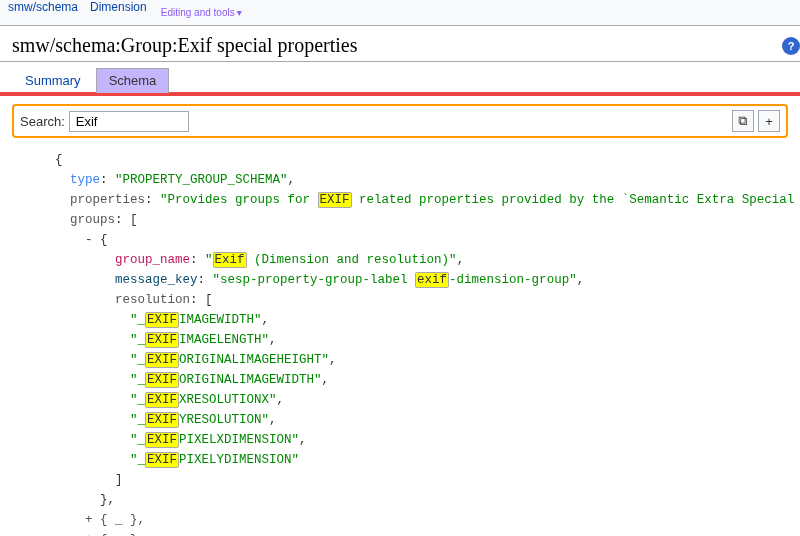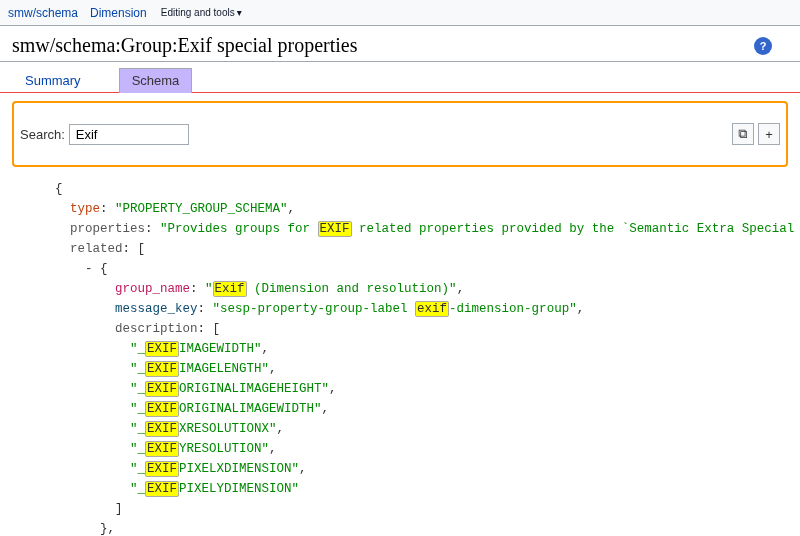--- a/index.html
+++ b/index.html
@@ -1,46 +1,45 @@
 <!DOCTYPE html>
 <html><head>
   <meta charset="utf-8">
   <style>
     * { box-sizing: border-box; margin: 0; padding: 0; }
     body { font-family: -apple-system, BlinkMacSystemFont, 'Segoe UI', sans-serif; font-size: 13px; background: #fff; color: #333; }
 
     
     .top-nav {
       display: flex;
-      align-items: center;
       background: #f8f9fa;
       border-bottom: 1px solid #a2a9b1;
       padding: 0 8px;
       height: 26px;
       font-size: 12px;
     }
     .top-nav a {
       color: #0645ad;
       text-decoration: none;
       margin-right: 12px;
     }
     .top-nav .dropdown {
       display: flex;
       align-items: center;
       cursor: pointer;
-      color: #0f172a;
+      color: #8b5cf6;
     }
     .top-nav .dropdown span { margin-left: 2px; font-size: 10px; }
 
     
     .page-header {
       display: flex;
       align-items: center;
       justify-content: space-between;
-      padding: 8px 28px 4px 12px;
+      padding: 8px 0 4px 12px;
       border-bottom: 1px solid #a2a9b1;
     }
     .page-title {
       font-size: 20px;
       font-weight: normal;
       color: #000;
       font-family: 'Linux Libertine', Georgia, Times, serif;
     }
     .help-icon {
       width: 18px;
@@ -53,22 +52,21 @@
       justify-content: center;
       font-size: 11px;
       font-weight: bold;
       cursor: pointer;
     }
 
     
     .tabs {
       display: flex;
       padding: 6px 12px 0 12px;
-      border-bottom: 1px solid #ef4444;
-      gap: 23px;
+      border-bottom: 4px solid #ef4444;
     }
     .tab {
       padding: 4px 12px;
       font-size: 13px;
       cursor: pointer;
       color: #0645ad;
       border: 1px solid transparent;
       border-bottom: none;
       margin-right: 2px;
     }
@@ -83,21 +81,21 @@
       position: relative;
     }
 
     
     .search-bar-container {
       margin: 8px 12px;
       border: 2px solid #f90;
       border-radius: 4px;
       display: flex;
       align-items: center;
-      padding: 20px 6px;
+      padding: 4px 6px;
       background: #fff;
     }
     .search-label {
       font-size: 13px;
       margin-right: 4px;
       color: #333;
     }
     .search-input {
       border: 1px solid #a2a9b1;
       padding: 2px 6px;
@@ -165,27 +163,27 @@
 <div class="search-bar-container">
   <span class="search-label">Search:</span>
   <input class="search-input" type="text" value="Exif" style="">
   <div class="search-spacer"></div>
   <button class="search-btn" title="Copy">⧉</button>
   <button class="search-btn" title="Add">+</button>
 </div>
 
 <div class="code-content">
   <span class="code-line">  {</span>
-  <span class="code-line">    <span style="color:#c2410c">type</span>: <span class="str-val">"PROPERTY_GROUP_SCHEMA"</span>,</span>
+  <span class="code-line">    <span style="color:#3b82f6">type</span>: <span class="str-val">"PROPERTY_GROUP_SCHEMA"</span>,</span>
   <span class="code-line">    <span style="color:#555">properties</span>: <span class="str-val">"Provides groups for </span><span class="highlight-exif">EXIF</span><span class="str-val"> related properties provided by the `Semantic Extra Special Properties` extension."</span>,</span>
-  <span class="code-line">    <span style="color:#555">related</span>: [</span>
+  <span class="code-line">    <span style="color:#555">groups</span>: [</span>
   <span class="code-line">      - {</span>
   <span class="code-line">          <span style="color:#be185d">group_name</span>: <span class="str-val">"</span><span class="highlight-exif">Exif</span><span class="str-val"> (Dimension and resolution)"</span>,</span>
   <span class="code-line">          <span style="color:#0c4a6e">message_key</span>: <span class="str-val">"sesp-property-group-label </span><span class="highlight-exif">exif</span><span class="str-val">-dimension-group"</span>,</span>
-  <span class="code-line">          <span style="color:#555">description</span>: [</span>
+  <span class="code-line">          <span style="color:#555">resolution</span>: [</span>
   <span class="code-line">            <span class="str-val">"_</span><span class="highlight-exif">EXIF</span><span class="str-val">IMAGEWIDTH"</span>,</span>
   <span class="code-line">            <span class="str-val">"_</span><span class="highlight-exif">EXIF</span><span class="str-val">IMAGELENGTH"</span>,</span>
   <span class="code-line">            <span class="str-val">"_</span><span class="highlight-exif">EXIF</span><span class="str-val">ORIGINALIMAGEHEIGHT"</span>,</span>
   <span class="code-line">            <span class="str-val">"_</span><span class="highlight-exif">EXIF</span><span class="str-val">ORIGINALIMAGEWIDTH"</span>,</span>
   <span class="code-line">            <span class="str-val">"_</span><span class="highlight-exif">EXIF</span><span class="str-val">XRESOLUTIONX"</span>,</span>
   <span class="code-line">            <span class="str-val">"_</span><span class="highlight-exif">EXIF</span><span class="str-val">YRESOLUTION"</span>,</span>
   <span class="code-line">            <span class="str-val">"_</span><span class="highlight-exif">EXIF</span><span class="str-val">PIXELXDIMENSION"</span>,</span>
   <span class="code-line">            <span class="str-val">"_</span><span class="highlight-exif">EXIF</span><span class="str-val">PIXELYDIMENSION"</span></span>
   <span class="code-line">          ]</span>
   <span class="code-line">        },</span>

